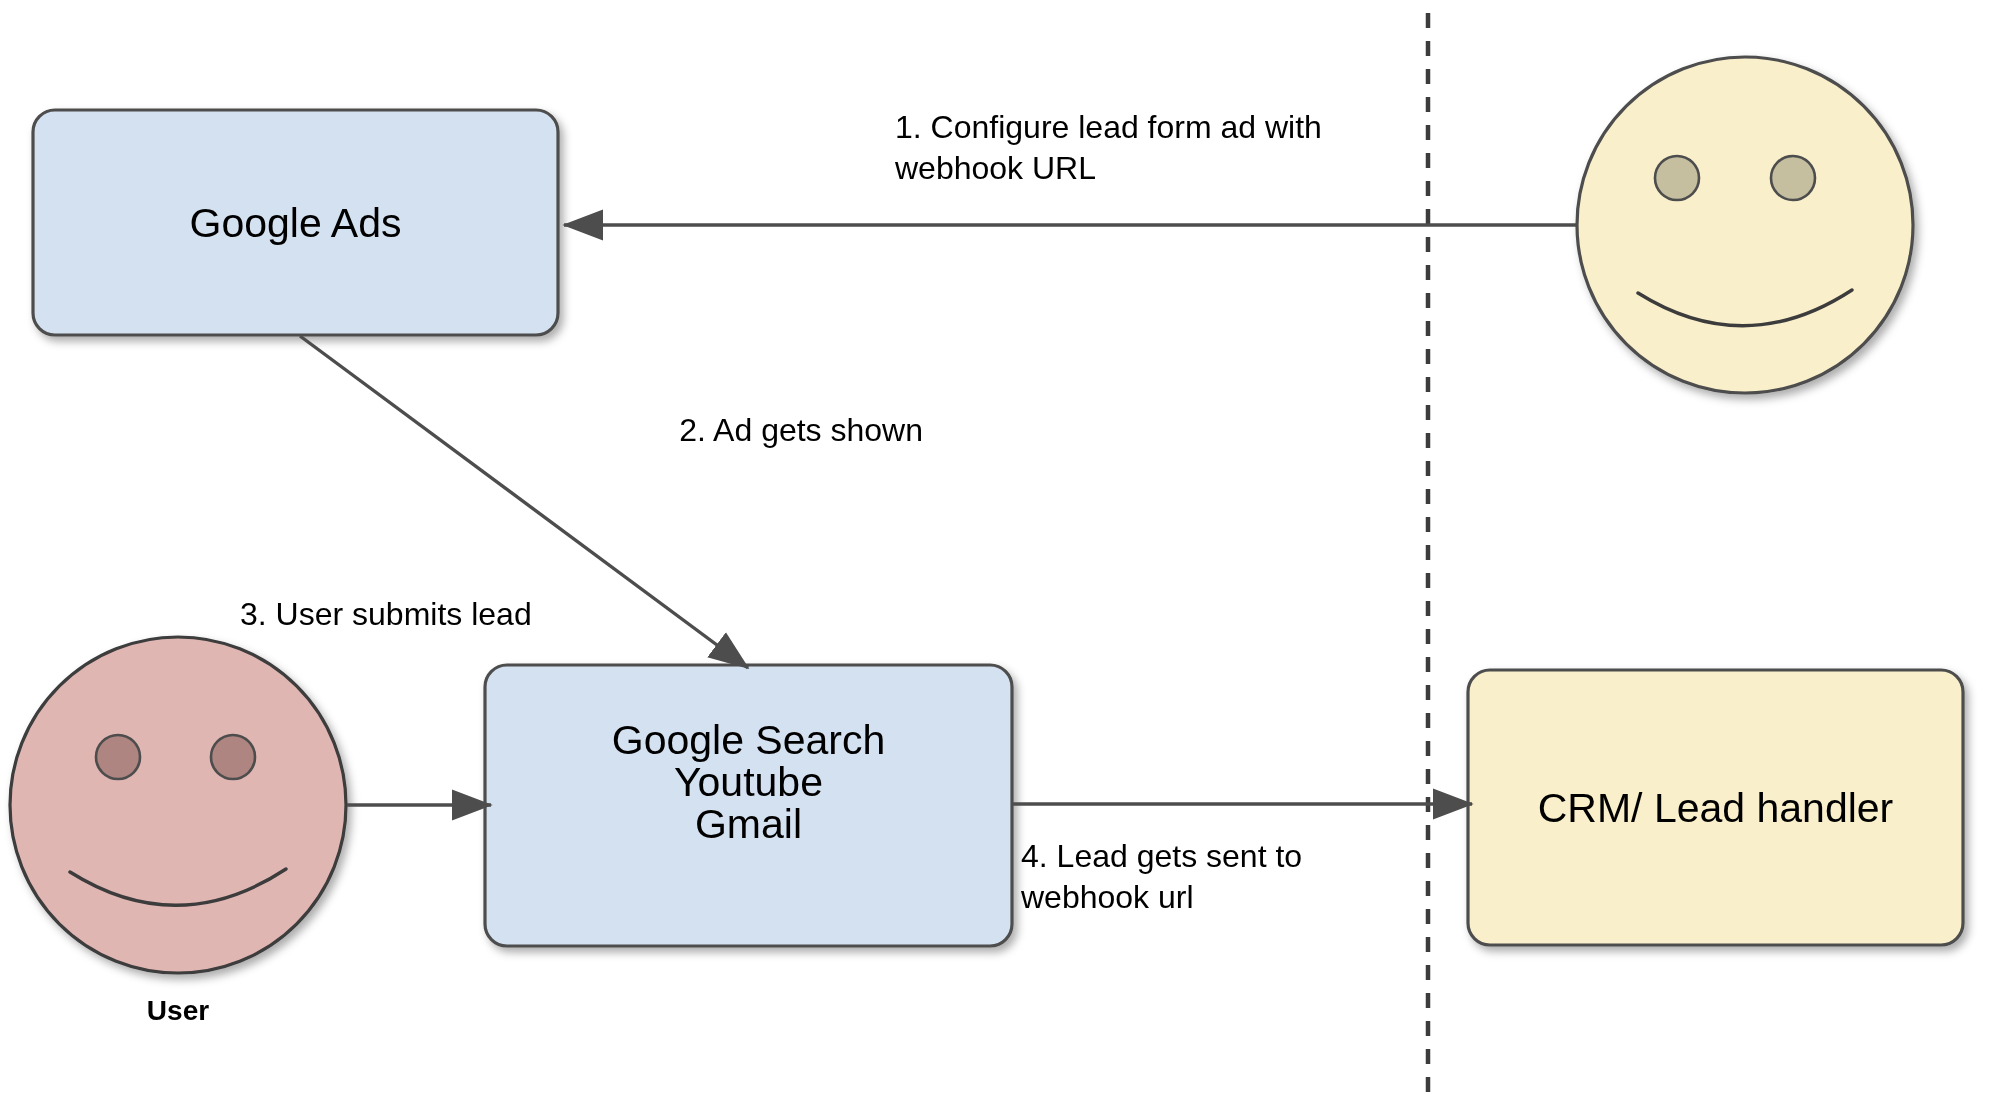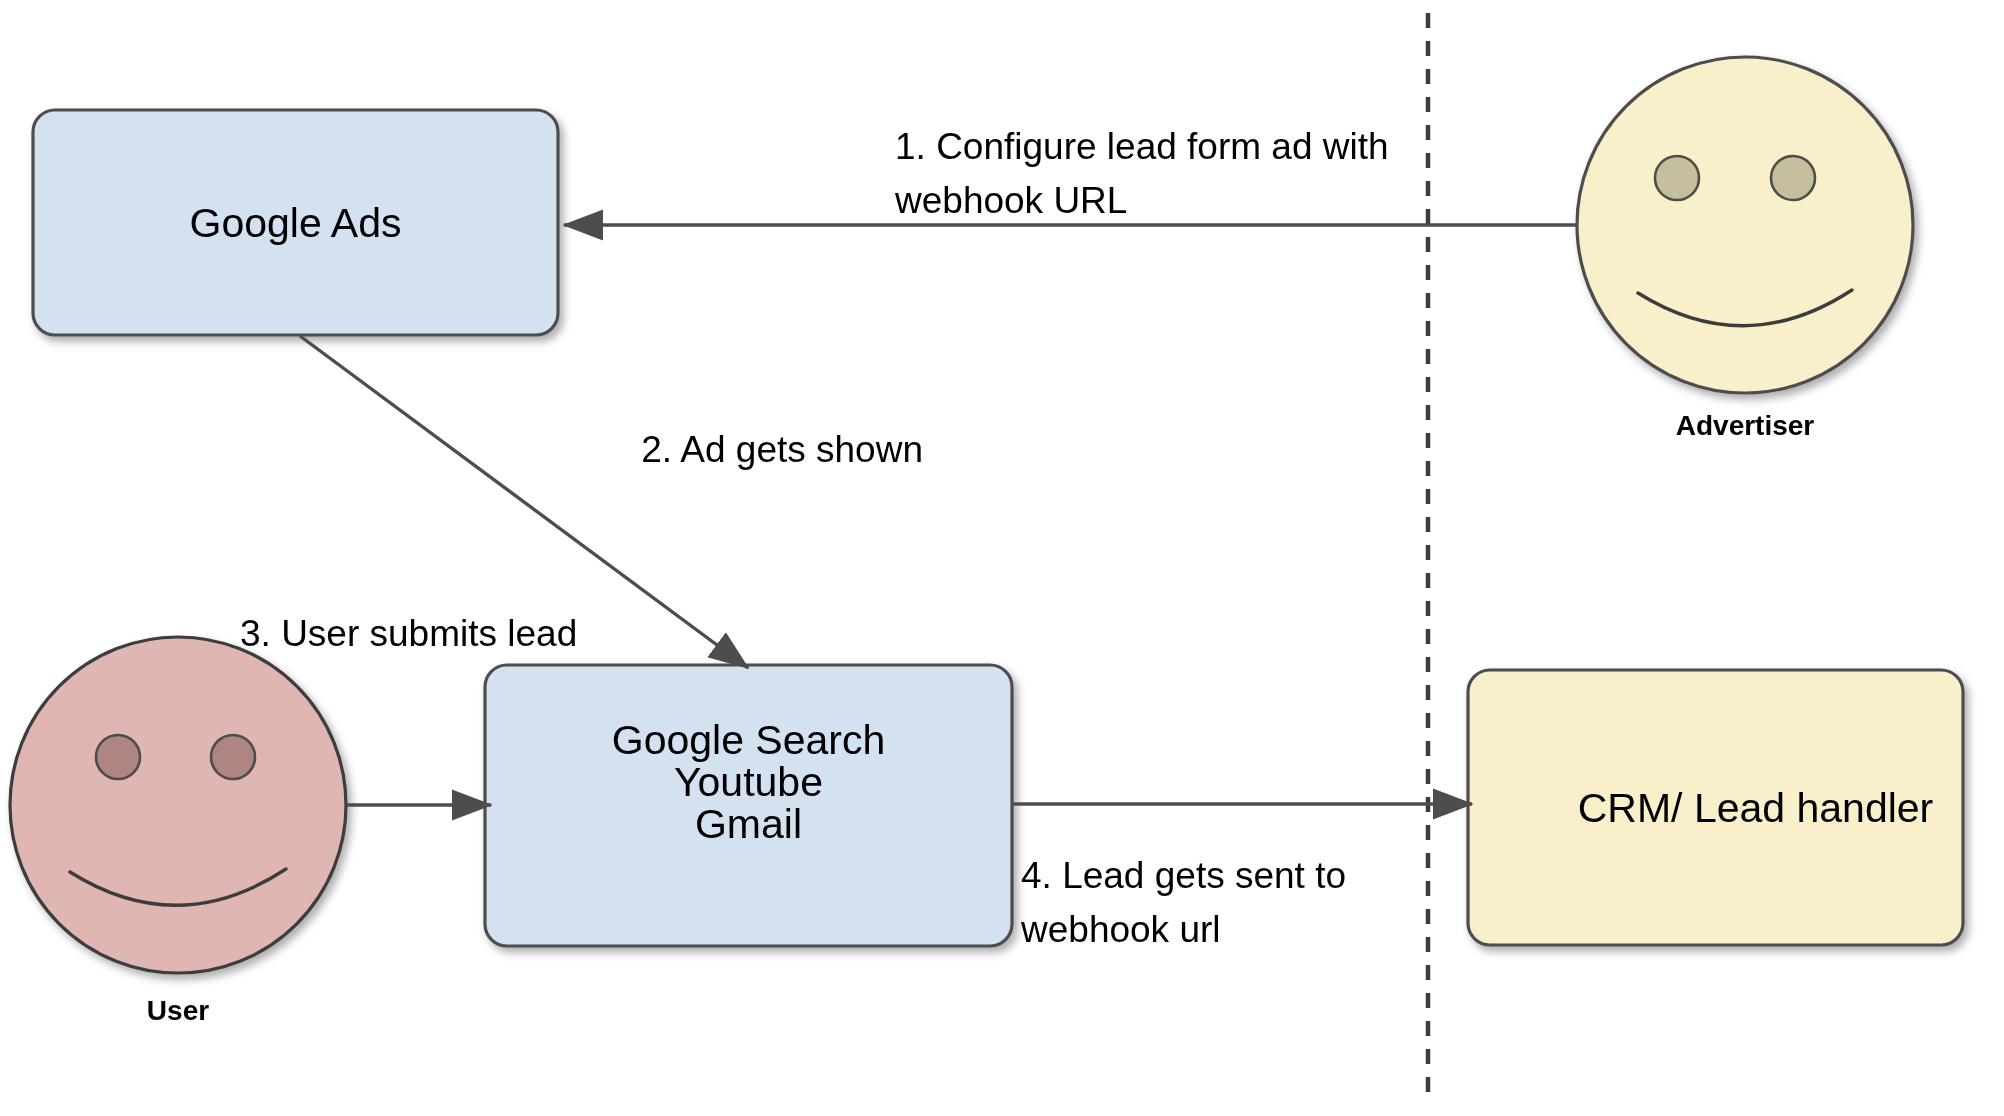--- a/index.html
+++ b/index.html
@@ -35,24 +35,23 @@
     font-family: "Liberation Sans", sans-serif;
     font-size: 41px;
     line-height: 40px;
     white-space: pre-line;
     pointer-events: none;
   }
   .edge-label {
     position: absolute;
     color: #000000;
     font-family: "Liberation Sans", sans-serif;
-    font-size: 37px;
-    line-height: 54px;
+    font-size: 32px;
+    line-height: 41px;
     white-space: pre-line;
-    margin-top: 13px;
   }
   .actor-caption {
     position: absolute;
     text-align: center;
     color: #000000;
     font-family: "Liberation Sans", sans-serif;
     font-size: 28px;
     font-weight: bold;
   }
 </style>
@@ -107,23 +106,22 @@
 
     <line x1="1012" y1="804" x2="1472" y2="804" stroke="#4d4d4d" stroke-width="3.4" marker-end="url(#arrowFilled)"></line>
   </svg>
 
   <div class="node-label" style="left:33px; top:110px; width:525px; height:225px;">Google Ads</div>
 
   <div class="node-label" style="left:485px; top:665px; width:527px; height:233px; line-height:42px;">Google Search
 Youtube
 Gmail</div>
 
-  <div class="node-label" style="left:1468px; top:670px; width:495px; height:275px;padding-left:40px;">CRM/ Lead handler</div>
+  <div class="node-label" style="left:1468px; top:670px; width:495px; height:275px;">CRM/ Lead handler</div>
 
-  <div class="actor-caption" style="left:1595px; top:410px; width:300px;">Advertiser</div>
 
   <div class="actor-caption" style="left:28px; top:995px; width:300px;">User</div>
 
   <div class="edge-label" style="left:895px; top:107px; width:520px;">1.  Configure lead form ad with
      webhook URL</div>
 
   <div class="edge-label" style="left:563px; top:410px; width:360px;text-align:right;">2.  Ad gets shown</div>
 
   <div class="edge-label" style="left:240px; top:594px; width:360px;">3.  User submits lead</div>
 

